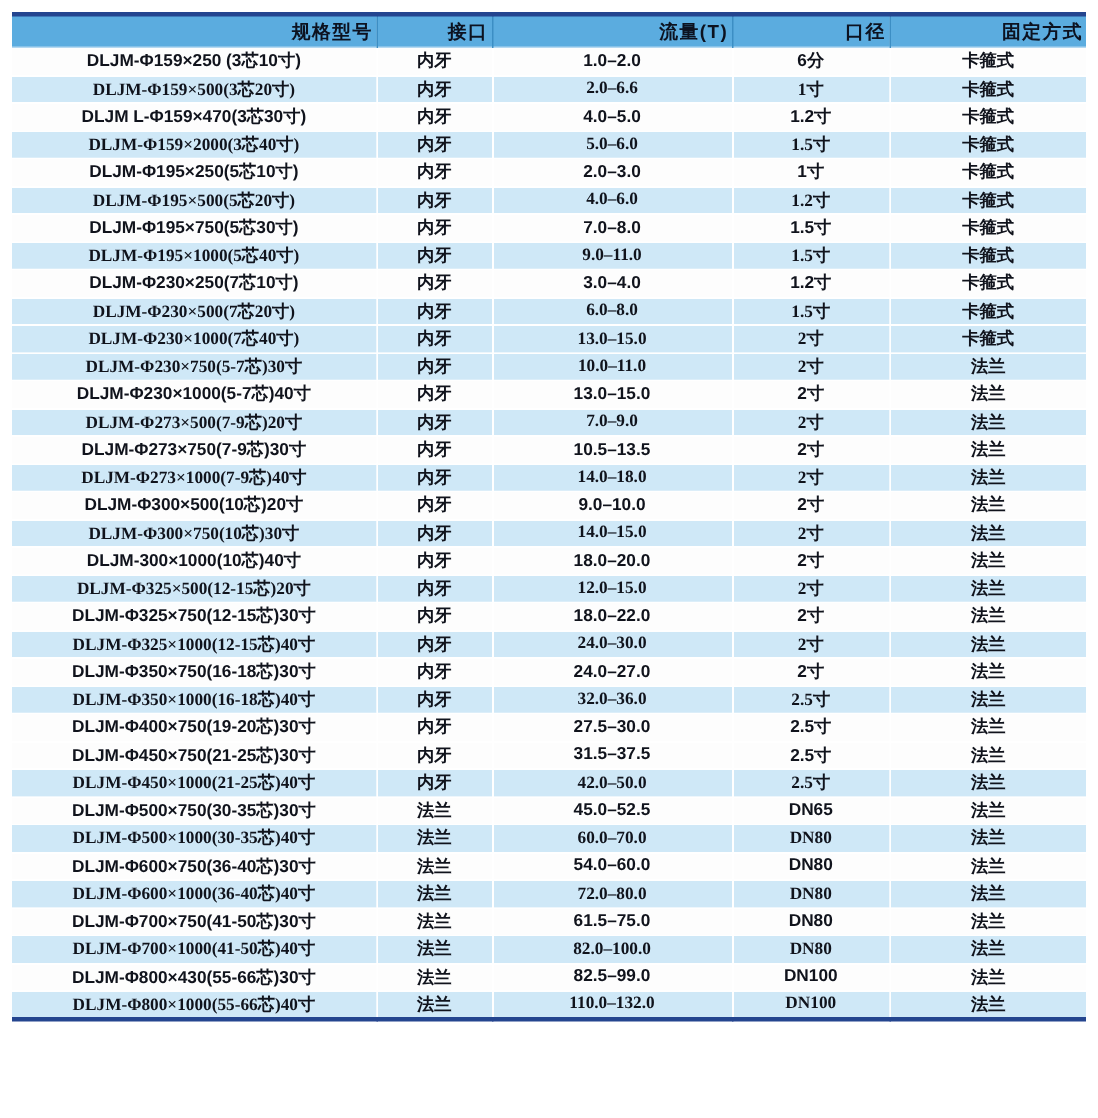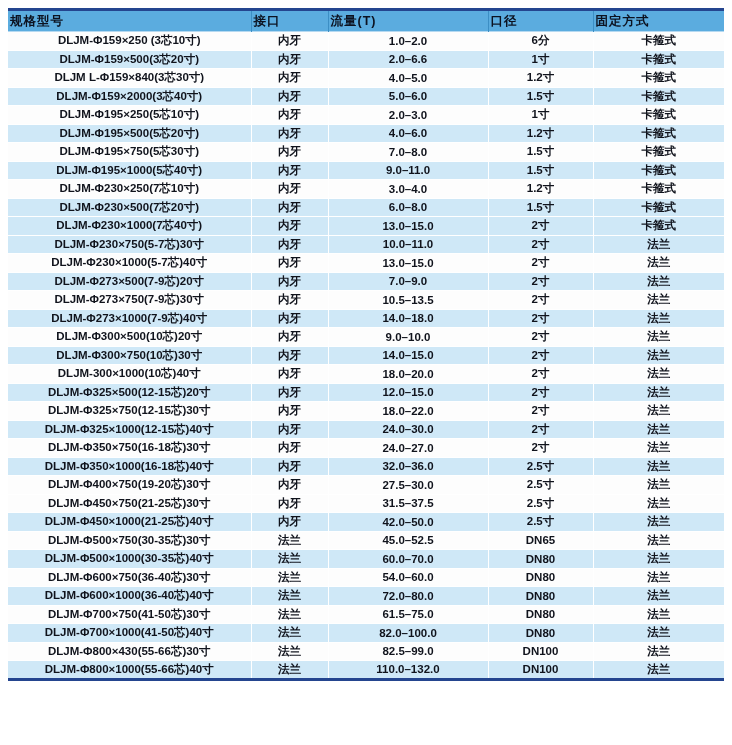--- a/index.html
+++ b/index.html
@@ -28,42 +28,42 @@
   col.c-model{width:243px;}
   col.c-interface{width:77px;}
   col.c-flow{width:160px;}
   col.c-diameter{width:105px;}
   col.c-mounting{width:131px;}
   th{
     background:var(--header_bg);
     height:22px;
     font-size:12.5px;
     font-weight:bold;
-    text-align:left;
+    text-align:right;
     padding:0 2px;
     border-left:1px solid var(--header_sep);
     color:#0c1220;
     letter-spacing:1px;
   }
   th:first-child{border-left:none;}
   td{
     height:18.5px;
     font-size:11.5px;
     font-weight:bold;
     text-align:center;
     padding:0 2px;
     white-space:nowrap;
     overflow:hidden;
     border-left:1px solid rgba(255,255,255,0.85);
     border-top:1px solid rgba(255,255,255,0.55);
     color:#10131c;
   }
   td:first-child{border-left:none;}
   tr.row-odd{background:var(--row_bg);}
-  tr.row-even{background:var(--row_alt_bg);}
+  tr.row-even{background:var(--row_alt_bg);font-family:Liberation Serif, serif;}
 </style>
 </head>
 <body>
 
 <div class="wrap">
   <table class="spec">
     <colgroup>
       <col class="c-model">
       <col class="c-interface">
       <col class="c-flow">
@@ -88,21 +88,21 @@
           <td>卡箍式</td>
         </tr>
         <tr class="row-even">
           <td>DLJM-Φ159×500(3芯20寸)</td>
           <td>内牙</td>
           <td>2.0–6.6</td>
           <td>1寸</td>
           <td>卡箍式</td>
         </tr>
         <tr class="row-odd">
-          <td>DLJM L-Φ159×840(3芯30寸)</td>
+          <td>DLJM L-Φ159×470(3芯30寸)</td>
           <td>内牙</td>
           <td>4.0–5.0</td>
           <td>1.2寸</td>
           <td>卡箍式</td>
         </tr>
         <tr class="row-even">
           <td>DLJM-Φ159×2000(3芯40寸)</td>
           <td>内牙</td>
           <td>5.0–6.0</td>
           <td>1.5寸</td>

